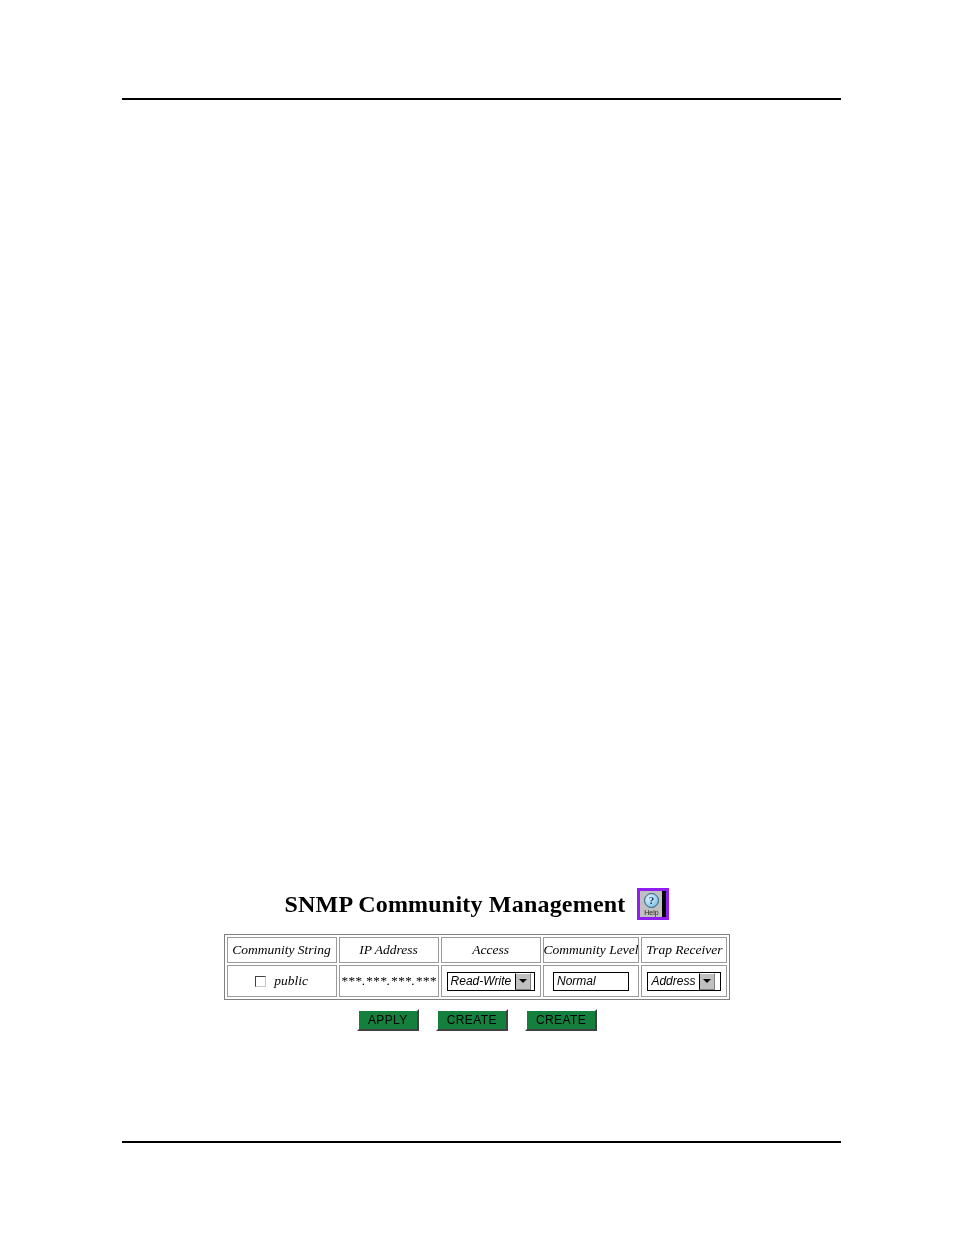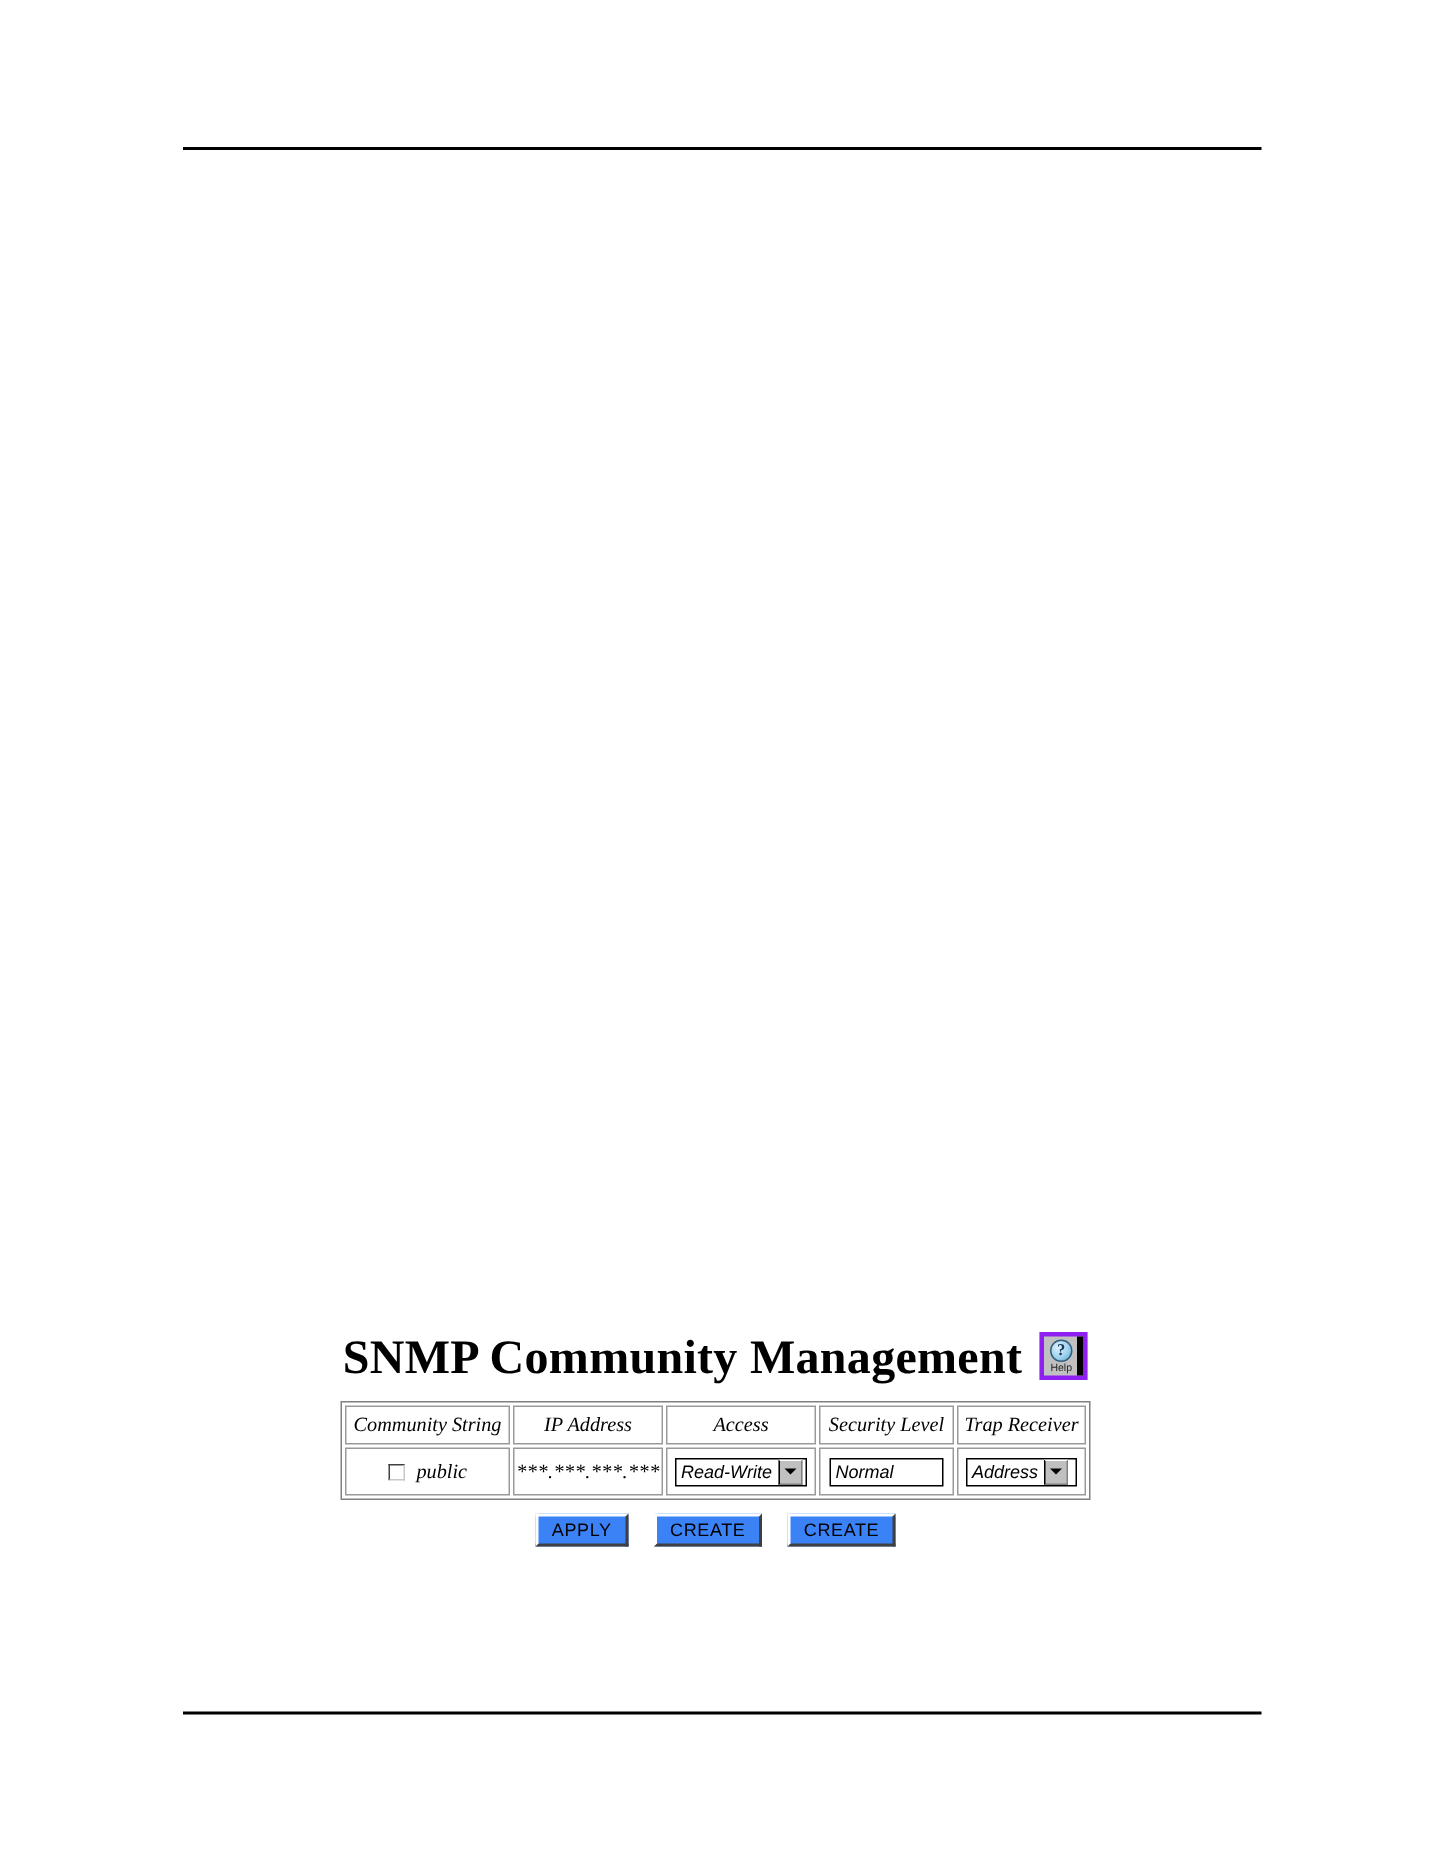--- a/index.html
+++ b/index.html
@@ -46,21 +46,21 @@
     display: flex;
     align-items: center;
     justify-content: center;
     gap: 12px;
     height: 40px;
   }
 
   .page-title {
     font-family: "Liberation Serif", serif;
     font-weight: bold;
-    font-size: 32px;
+    font-size: 24px;
     letter-spacing: 0.2px;
     color: #000000;
     white-space: nowrap;
     line-height: 1;
   }
 
   
   .help-btn {
     width: 32px;
     height: 32px;
@@ -224,21 +224,21 @@
   .btn-row {
     margin-top: 9px;
     display: flex;
     justify-content: center;
     gap: 17px;
   }
   .btn {
     font-family: "Liberation Sans", sans-serif;
     font-size: 12px;
     color: #000000;
-    background: #3b82f6;
+    background: #15803d;
     border-top: 2px solid #ffffff;
     border-left: 2px solid #ffffff;
     border-right: 2px solid #404040;
     border-bottom: 2px solid #404040;
     padding: 3px 9px 3px 9px;
     cursor: pointer;
     letter-spacing: 0.4px;
     line-height: 1;
   }
 </style>
@@ -271,21 +271,21 @@
           <td class="col-community">
             <span>Community String</span>
           </td>
           <td class="col-ip">
             <span>IP Address</span>
           </td>
           <td class="col-access">
             <span>Access</span>
           </td>
           <td class="col-security">
-            <span>Security Level</span>
+            <span>Community Level</span>
           </td>
           <td class="col-trap">
             <span>Trap Receiver</span>
           </td>
         </tr>
 
         <tr class="row">
           <td class="col-community">
             <div class="cell-inner">
               <span class="chk"></span>

